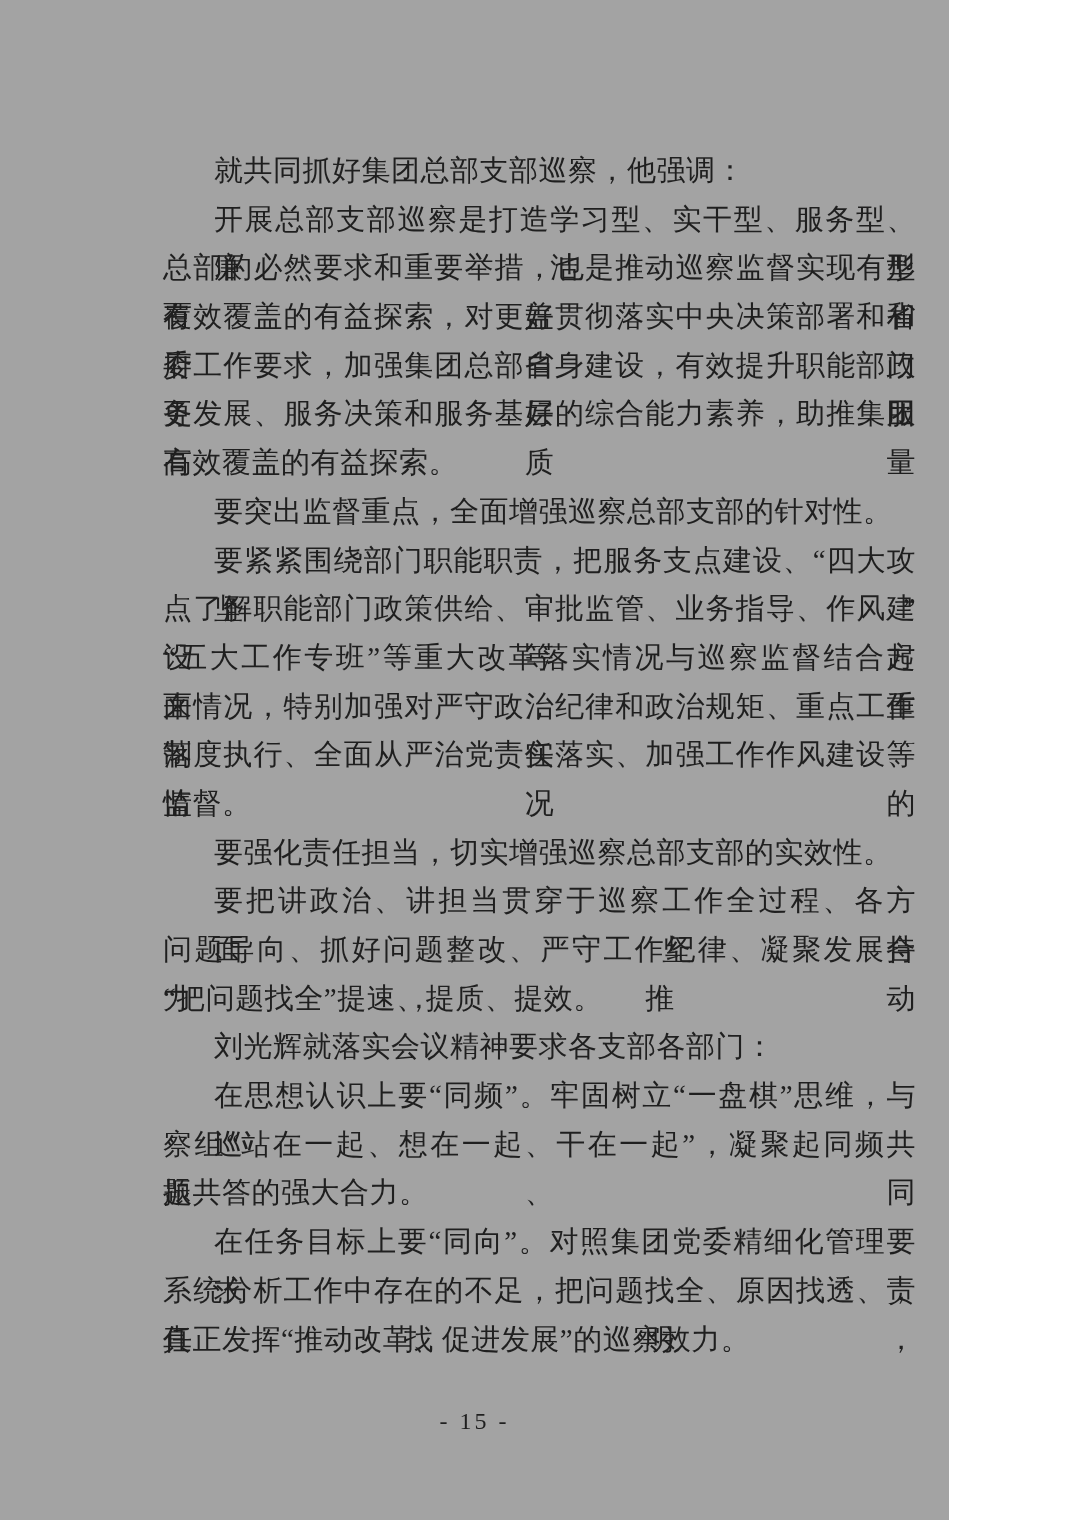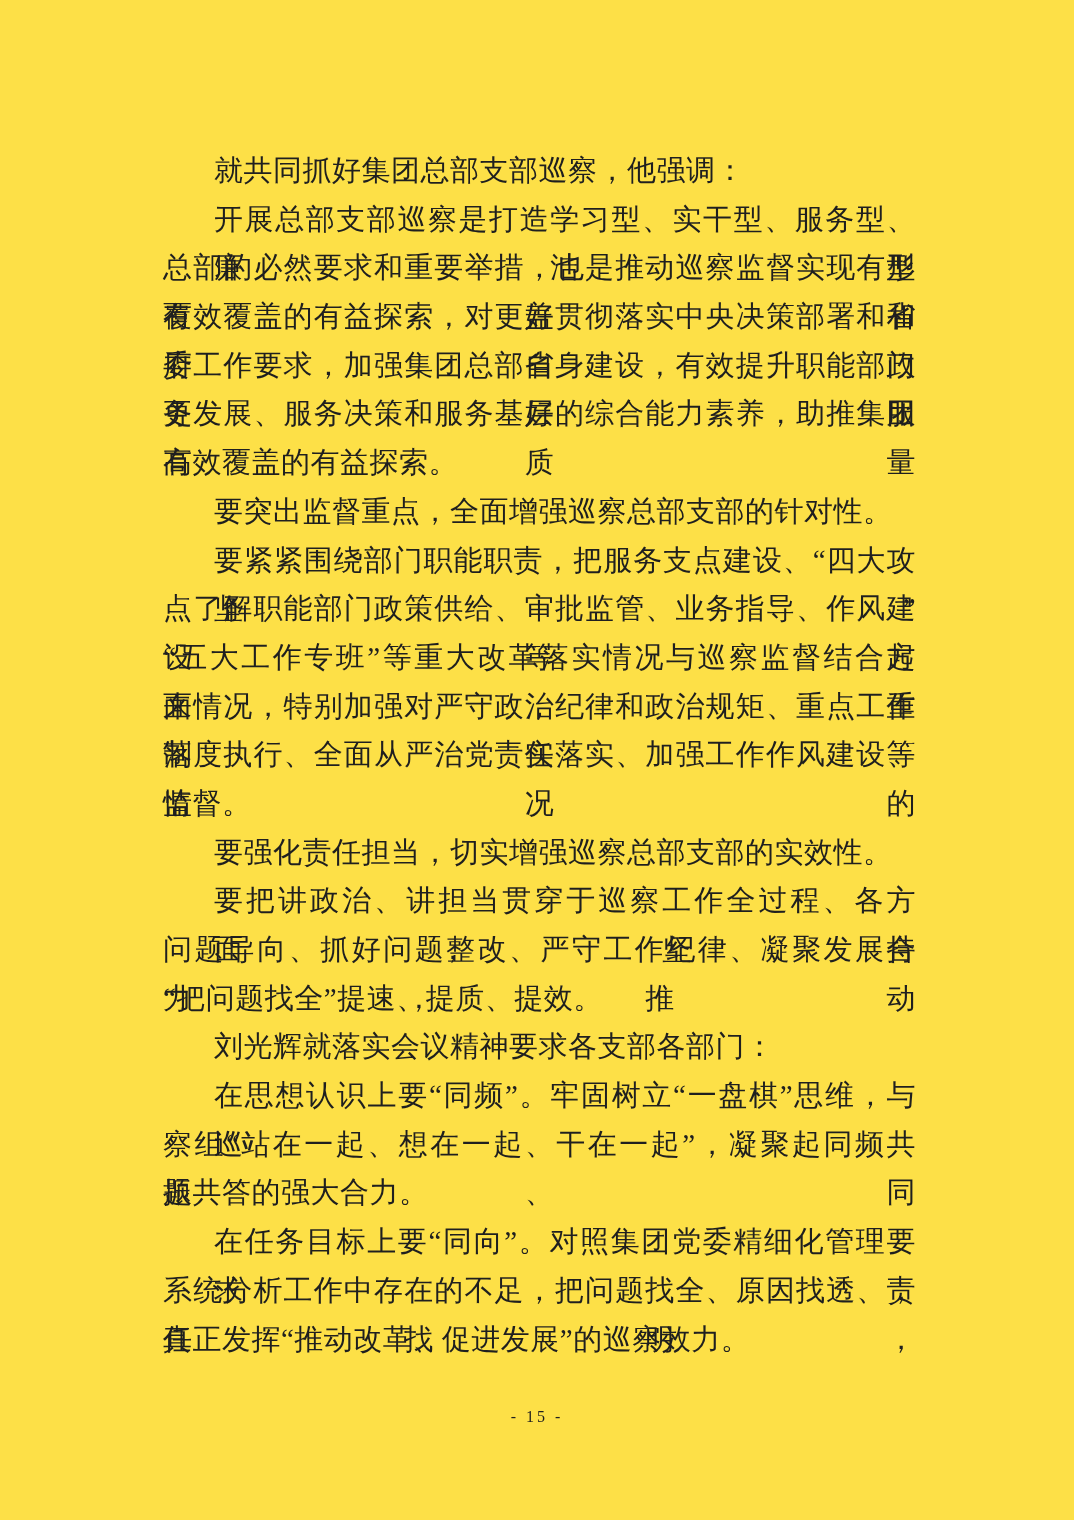--- a/index.html
+++ b/index.html
@@ -1,21 +1,21 @@
 <!DOCTYPE html>
 <html><head>
 <meta charset="utf-8">
 <style>
   * { margin: 0; padding: 0; box-sizing: border-box; }
   html, body { background: #ffffff; }
   .page {
     position: relative;
-    width: 1074px;
+    width: 949px;
     height: 1520px;
-    background: #fde047;
+    background: #a3a3a3;
     overflow: hidden;
     font-family: "Liberation Serif", "DejaVu Serif", serif;
     color: #1f1f1f;
   }
   .text-block {
     position: absolute;
     left: 163px;
     top: 146px;
     width: 753px;
   }
@@ -34,21 +34,21 @@
   }
   .line.indent {
     padding-left: 51px;
   }
   .page-footer {
     position: absolute;
     left: 0;
     top: 1408px;
     width: 100%;
     text-align: center;
-    font-size: 16px;
+    font-size: 24px;
     letter-spacing: 3px;
     color: #1f1f1f;
   }
 </style>
 </head>
 <body>
 
 <div class="page">
   <div class="text-block" id="document-body">
       <div class="line indent">就共同抓好集团总部支部巡察，他强调：</div>

